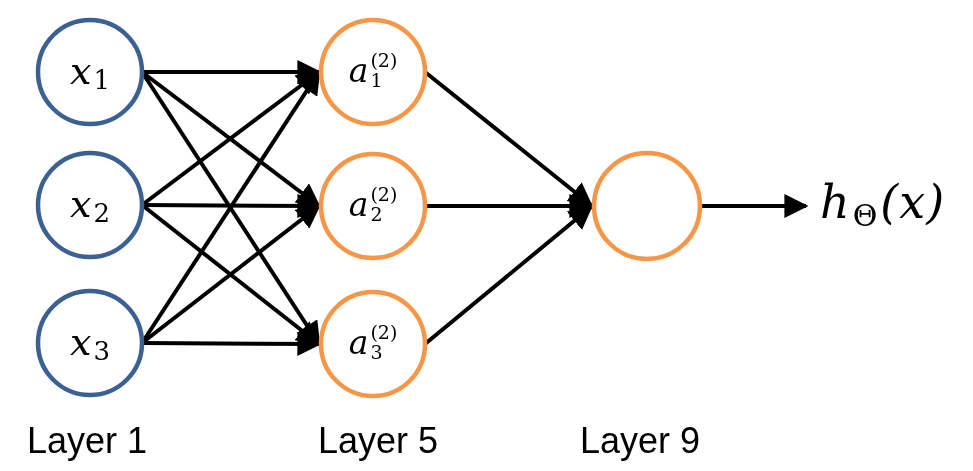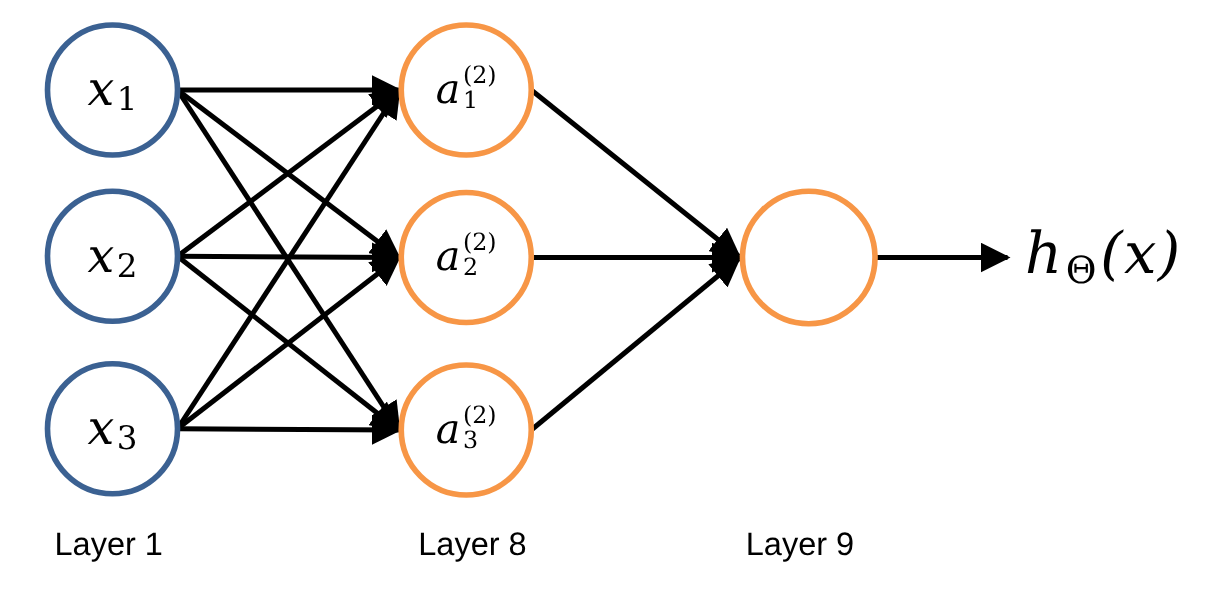--- a/index.html
+++ b/index.html
@@ -50,21 +50,21 @@
     display:inline-flex;align-items:baseline;
     white-space:nowrap;color:var(--text-color);
     letter-spacing:1px;
   }
   .output-label .m{font-size:46px;line-height:1;}
   .output-label .sub{font-size:30px;line-height:1;font-style:normal;position:relative;top:0.28em;margin:0 2px;}
   .layer-label{
     position:absolute;top:420px;
     transform:translateX(-50%);
     font-family:"Liberation Sans", sans-serif;
-    font-size:26px;color:var(--text-color);
+    font-size:36px;color:var(--text-color);
     white-space:nowrap;
   }
 </style>
 </head>
 <body>
 
 <div class="canvas">
 
   <svg width="973" height="471" viewBox="0 0 973 471">
     <defs>
@@ -139,16 +139,16 @@
     </span>
   </div>
 
   <div class="output-label">
     <span class="m">h</span>
     <span class="sub">Θ</span>
     <span class="m">(x)</span>
   </div>
 
   <div class="layer-label" style="left:87px">Layer 1</div>
-  <div class="layer-label" style="left:378px">Layer 8</div>
+  <div class="layer-label" style="left:378px">Layer 5</div>
   <div class="layer-label" style="left:640px">Layer 9</div>
 
 </div>
 
 </body></html>

